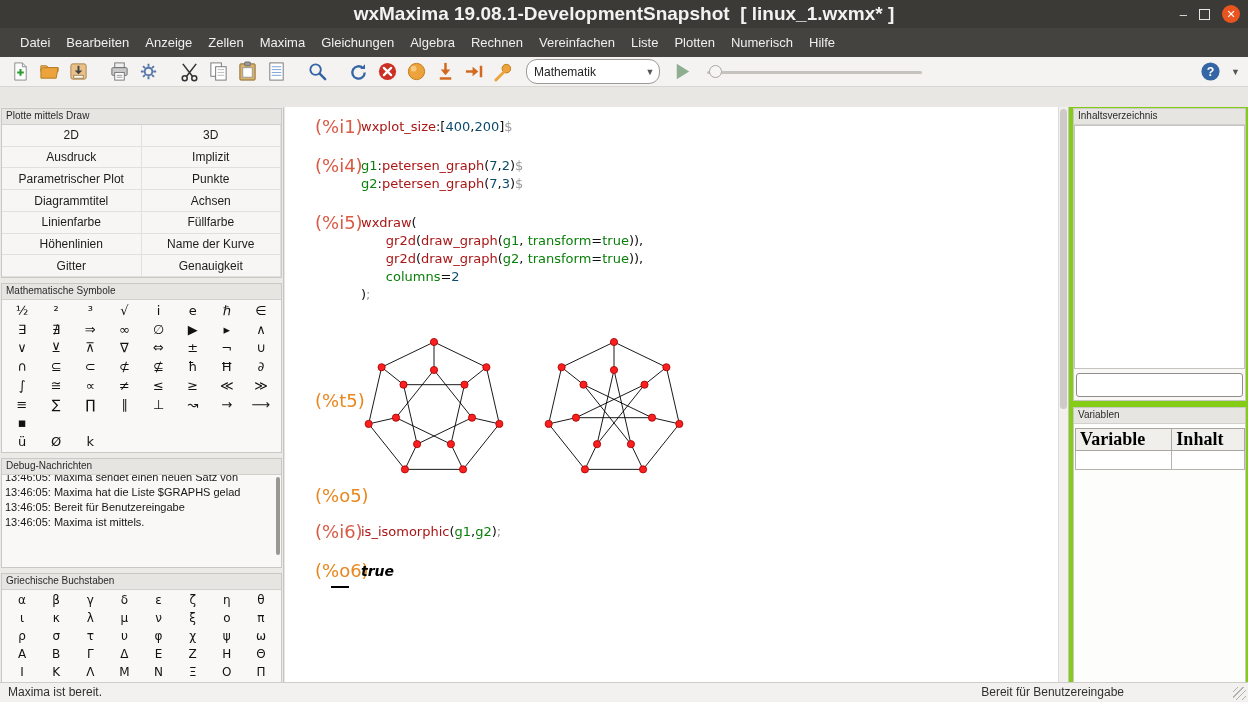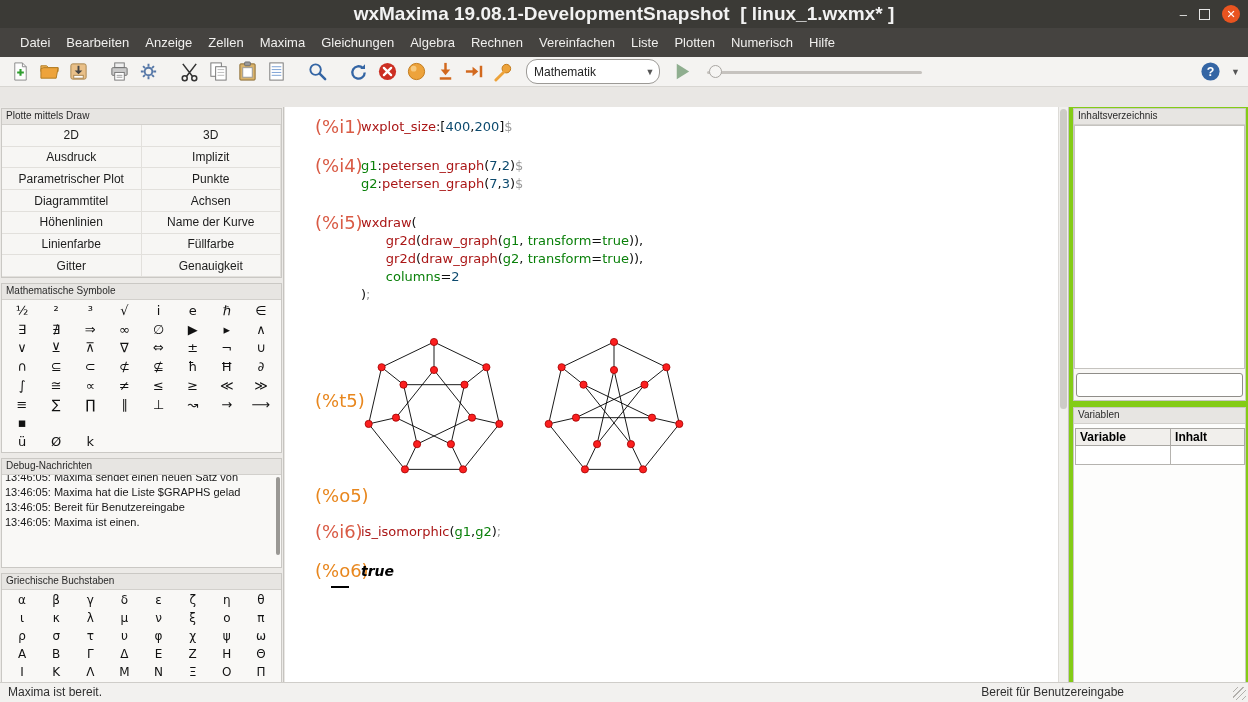--- a/index.html
+++ b/index.html
@@ -108,21 +108,21 @@
   
   .right-sidebar{position:absolute;left:1068px;top:0;width:180px;height:595px;background:#84cc16;
                  border-left:1px solid #c6c4c0;box-sizing:border-box;padding:1px 2px 1px 4px;
                  display:flex;flex-direction:column;}
   .toc-panel{height:293px;display:flex;flex-direction:column;background:#f9f8f6;border:1px solid #cac8c4;box-sizing:border-box;}
   .toc-list{flex:1;background:#fff;border:1px solid #c5c3bf;margin:0;}
   .toc-input{height:22px;margin:4px 2px 3px 2px;border:1px solid #8f8d89;border-radius:3px;
              background:#fff;font-size:12px;padding:0 4px;}
   .vars-panel{margin-top:6px;flex:1;display:flex;flex-direction:column;background:#fdfdfc;
               border:1px solid #cac8c4;box-sizing:border-box;}
-  .vars-table{margin:4px 0 0 1px;border-collapse:collapse;font-size:12px;font-family:Liberation Sans, sans-serif;}
+  .vars-table{margin:4px 0 0 1px;border-collapse:collapse;font-size:18px;font-family:Liberation Serif, serif;}
   .vars-table th{font-weight:bold;background:#f1efec;border:1px solid #a9a7a3;height:16px;
                  padding:0 4px;text-align:left;}
   .th-var{width:54px;}
   .th-inh{width:40px;}
   .vars-table td{border:1px solid #b5b3af;height:16px;background:#fff;}
 
   
   .statusbar{position:absolute;left:0;top:682px;width:1248px;height:20px;background:#f2f1ef;
              border-top:1px solid #cfcdc9;box-sizing:border-box;font-size:12px;color:#2f2f2f;}
   .status-left{position:absolute;left:8px;top:2px;}
@@ -315,26 +315,26 @@
           </div>
           <div class="grid-row">
             <div class="draw-button">Parametrischer Plot</div>
             <div class="draw-button">Punkte</div>
           </div>
           <div class="grid-row">
             <div class="draw-button">Diagrammtitel</div>
             <div class="draw-button">Achsen</div>
           </div>
           <div class="grid-row">
+            <div class="draw-button">Linienfarbe</div>
+            <div class="draw-button">Füllfarbe</div>
+          </div>
+          <div class="grid-row">
             <div class="draw-button">Höhenlinien</div>
             <div class="draw-button">Name der Kurve</div>
-          </div>
-          <div class="grid-row">
-            <div class="draw-button">Linienfarbe</div>
-            <div class="draw-button">Füllfarbe</div>
           </div>
           <div class="grid-row">
             <div class="draw-button">Gitter</div>
             <div class="draw-button">Genauigkeit</div>
           </div>
         </div>
     </div>
     <div class="panel p-sym">
       <div class="panel-header">Mathematische Symbole</div>
       <div class="sym-grid">
@@ -419,21 +419,21 @@
             <div class="symbol-cell"></div>
           </div>
         </div>
     </div>
     <div class="panel p-debug">
       <div class="panel-header">Debug-Nachrichten</div>
       <div class="log-list">
           <div class="debug-log-line">13:46:05: Maxima sendet einen neuen Satz von</div>
           <div class="debug-log-line">13:46:05: Maxima hat die Liste $GRAPHS gelad</div>
           <div class="debug-log-line">13:46:05: Bereit für Benutzereingabe</div>
-          <div class="debug-log-line">13:46:05: Maxima ist einen.</div>
+          <div class="debug-log-line">13:46:05: Maxima ist mittels.</div>
         </div>
       <div class="log-scroll"></div>
     </div>
     <div class="panel p-greek">
       <div class="panel-header">Griechische Buchstaben</div>
       <div class="greek-grid">
           <div class="grid-row">
             <div class="greek-letter-cell">α</div>
             <div class="greek-letter-cell">β</div>
             <div class="greek-letter-cell">γ</div>

